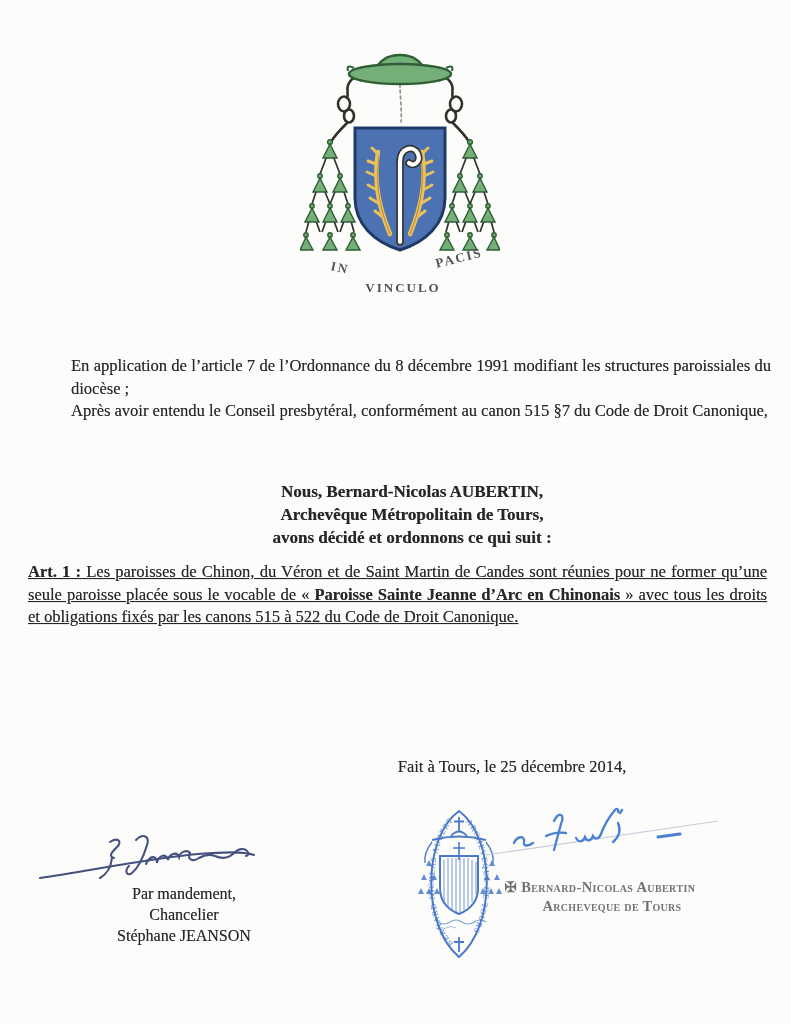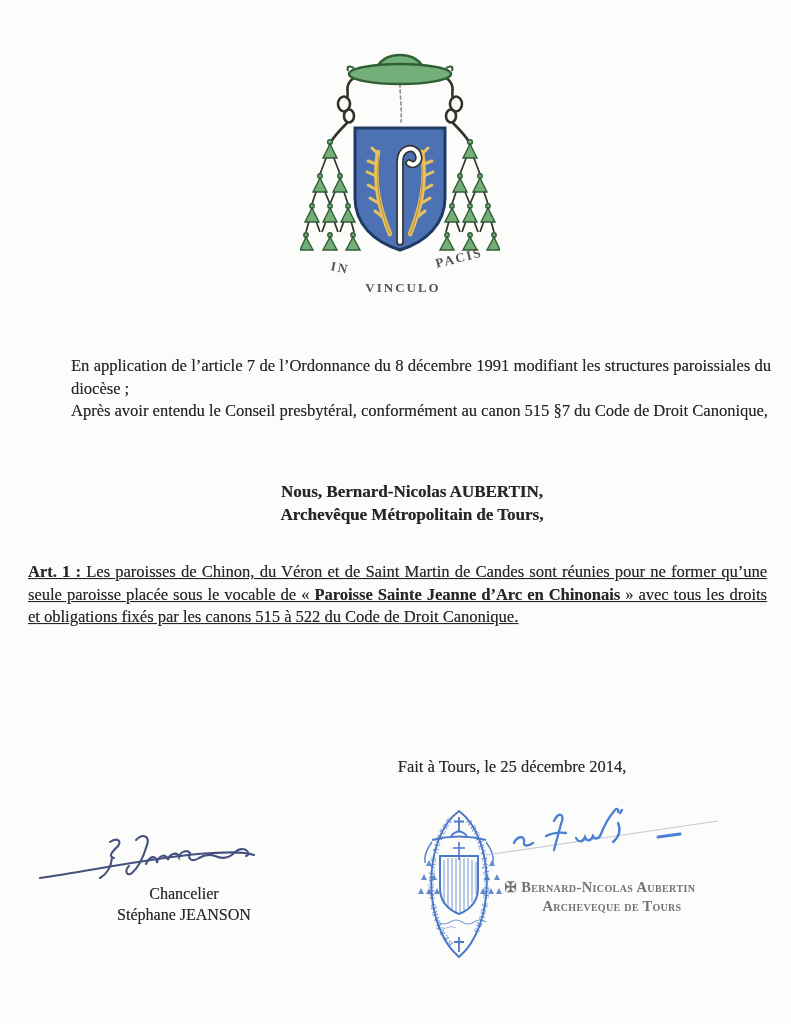--- a/index.html
+++ b/index.html
@@ -153,38 +153,40 @@
   </svg>
 
   <div id="preamble" class="abs body-text">
     <p>En application de l’article 7 de l’Ordonnance du 8 décembre 1991 modifiant les structures paroissiales du diocèse ;</p>
     <p>Après avoir entendu le Conseil presbytéral, conformément au canon 515 §7 du Code de Droit Canonique,</p>
   </div>
 
   <div id="decree" class="abs">
     <div>Nous, Bernard-Nicolas AUBERTIN,</div>
     <div>Archevêque Métropolitain de Tours,</div>
+    <div>avons décidé et ordonnons ce qui suit :</div>
   </div>
 
   <p id="article1" class="abs body-text"><span class="b">Art. 1 :</span><span> Les paroisses de Chinon, du Véron et de Saint Martin de Candes sont réunies pour ne former qu’une seule paroisse placée sous le vocable de « </span><span class="b">Paroisse Sainte Jeanne d’Arc en Chinonais</span><span> » avec tous les droits et obligations fixés par les canons 515 à 522 du Code de Droit Canonique.</span></p>
 
   <div id="dateline" class="abs">
     <div>Fait à Tours, le 25 décembre 2014,</div>
   </div>
 
   <svg class="abs" style="left:38px; top:818px;" width="280" height="72" viewBox="0 0 280 72">
     <g stroke="var(--sig-ink-left)" stroke-width="2.1" fill="none" stroke-linecap="round">
       <path d="M 2,60 C 55,52 115,40 160,36 C 185,34 205,33 216,37"></path>
       <path d="M 72,24 c 7,-5 13,-1 7,5 c -5,5 -9,9 -3,11 m -2,0 c -1,9 -5,16 -12,20"></path>
       <path d="M 98,22 c 7,-7 14,-4 11,5 c -3,10 -8,22 -15,28 c -5,4 -8,-2 -3,-7"></path>
       <path d="M 108,46 c 4,-9 11,-9 11,-1 c 1,-7 9,-11 11,-3 c 1,-6 9,-9 11,-3 c 1,-5 8,-8 11,-4 c -3,7 3,9 9,5 c 5,-3 11,-4 16,-2 c 7,3 14,2 19,-3 c 4,-4 8,-5 12,-3 c 3,2 3,5 0,6"></path>
     </g>
   </svg>
 
   <div id="chancellor-block" class="abs">
+    <div>Par mandement,</div>
     <div>Chancelier</div>
     <div>Stéphane JEANSON</div>
   </div>
 
   <svg class="abs" style="left:402px; top:806px;" width="116" height="158" viewBox="0 0 116 158">
     <defs>
       <path id="p-left" d="M 53,139 C 25,114 25,40 53,13" fill="none"></path>
       <path id="p-right" d="M 61,13 C 89,40 89,114 61,139" fill="none"></path>
     </defs>
     <path class="seal-stroke" d="M 57,5 C 94,32 94,120 57,151 C 20,120 20,32 57,5 Z" stroke-width="2"></path>

